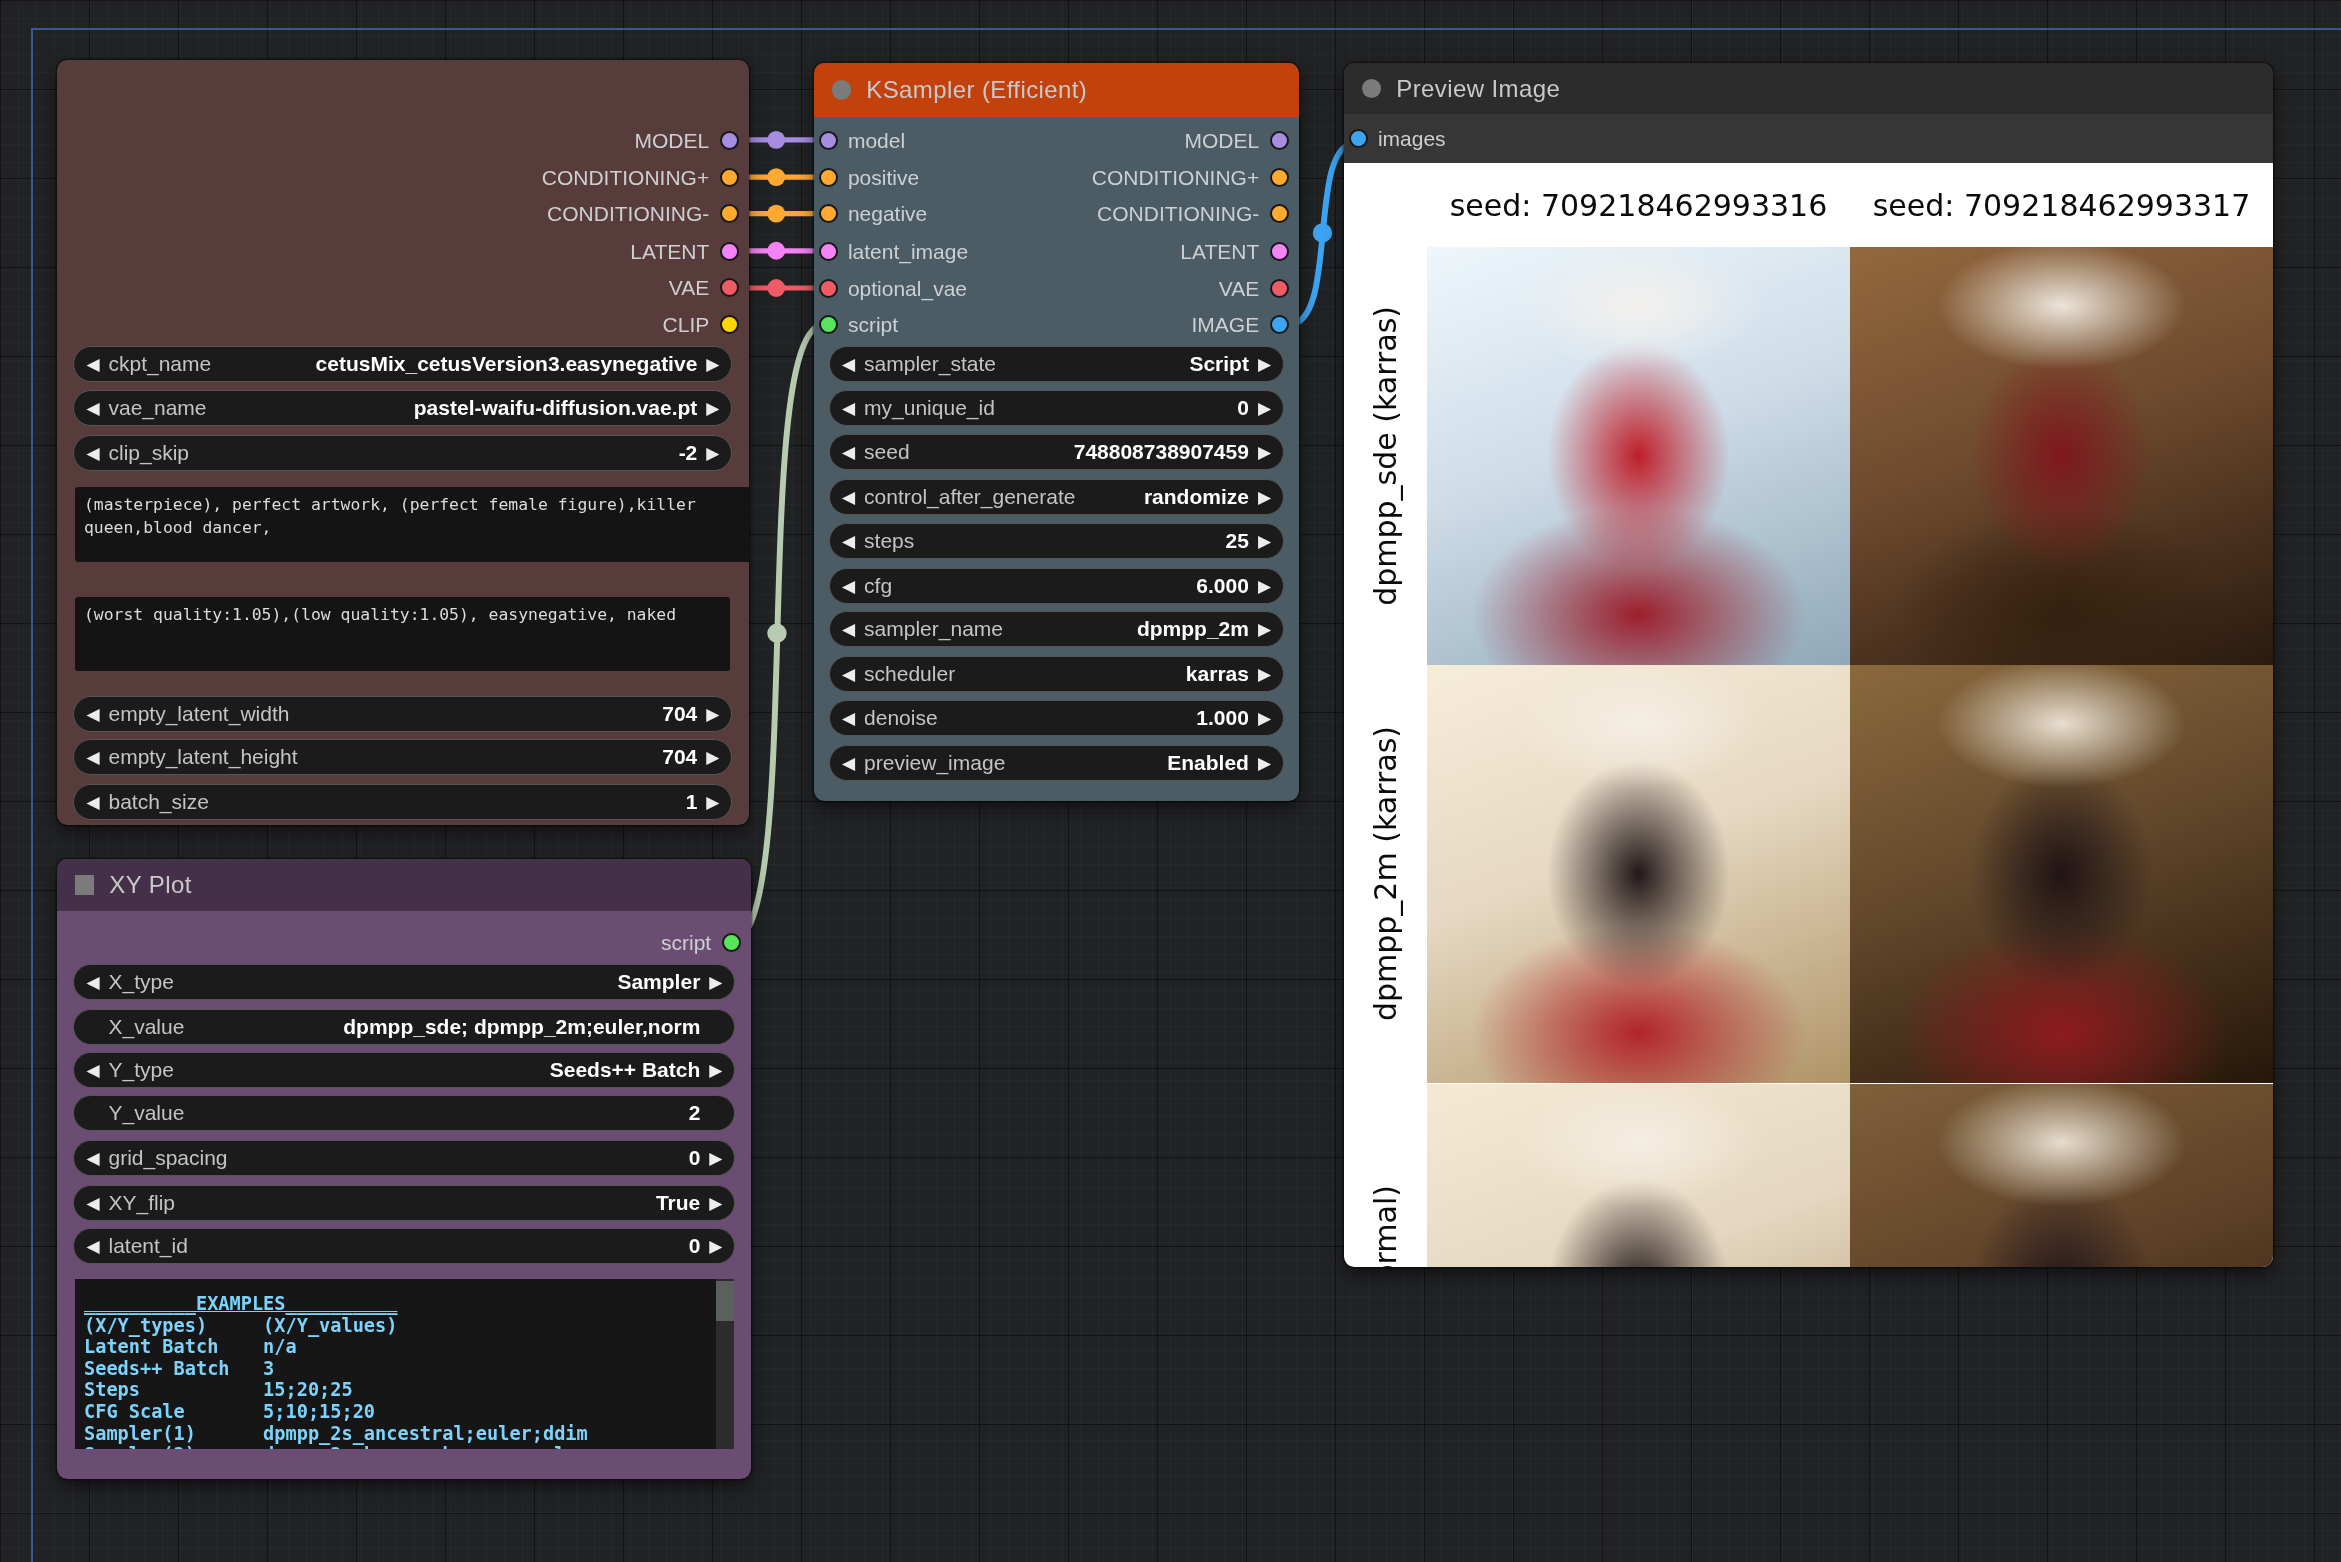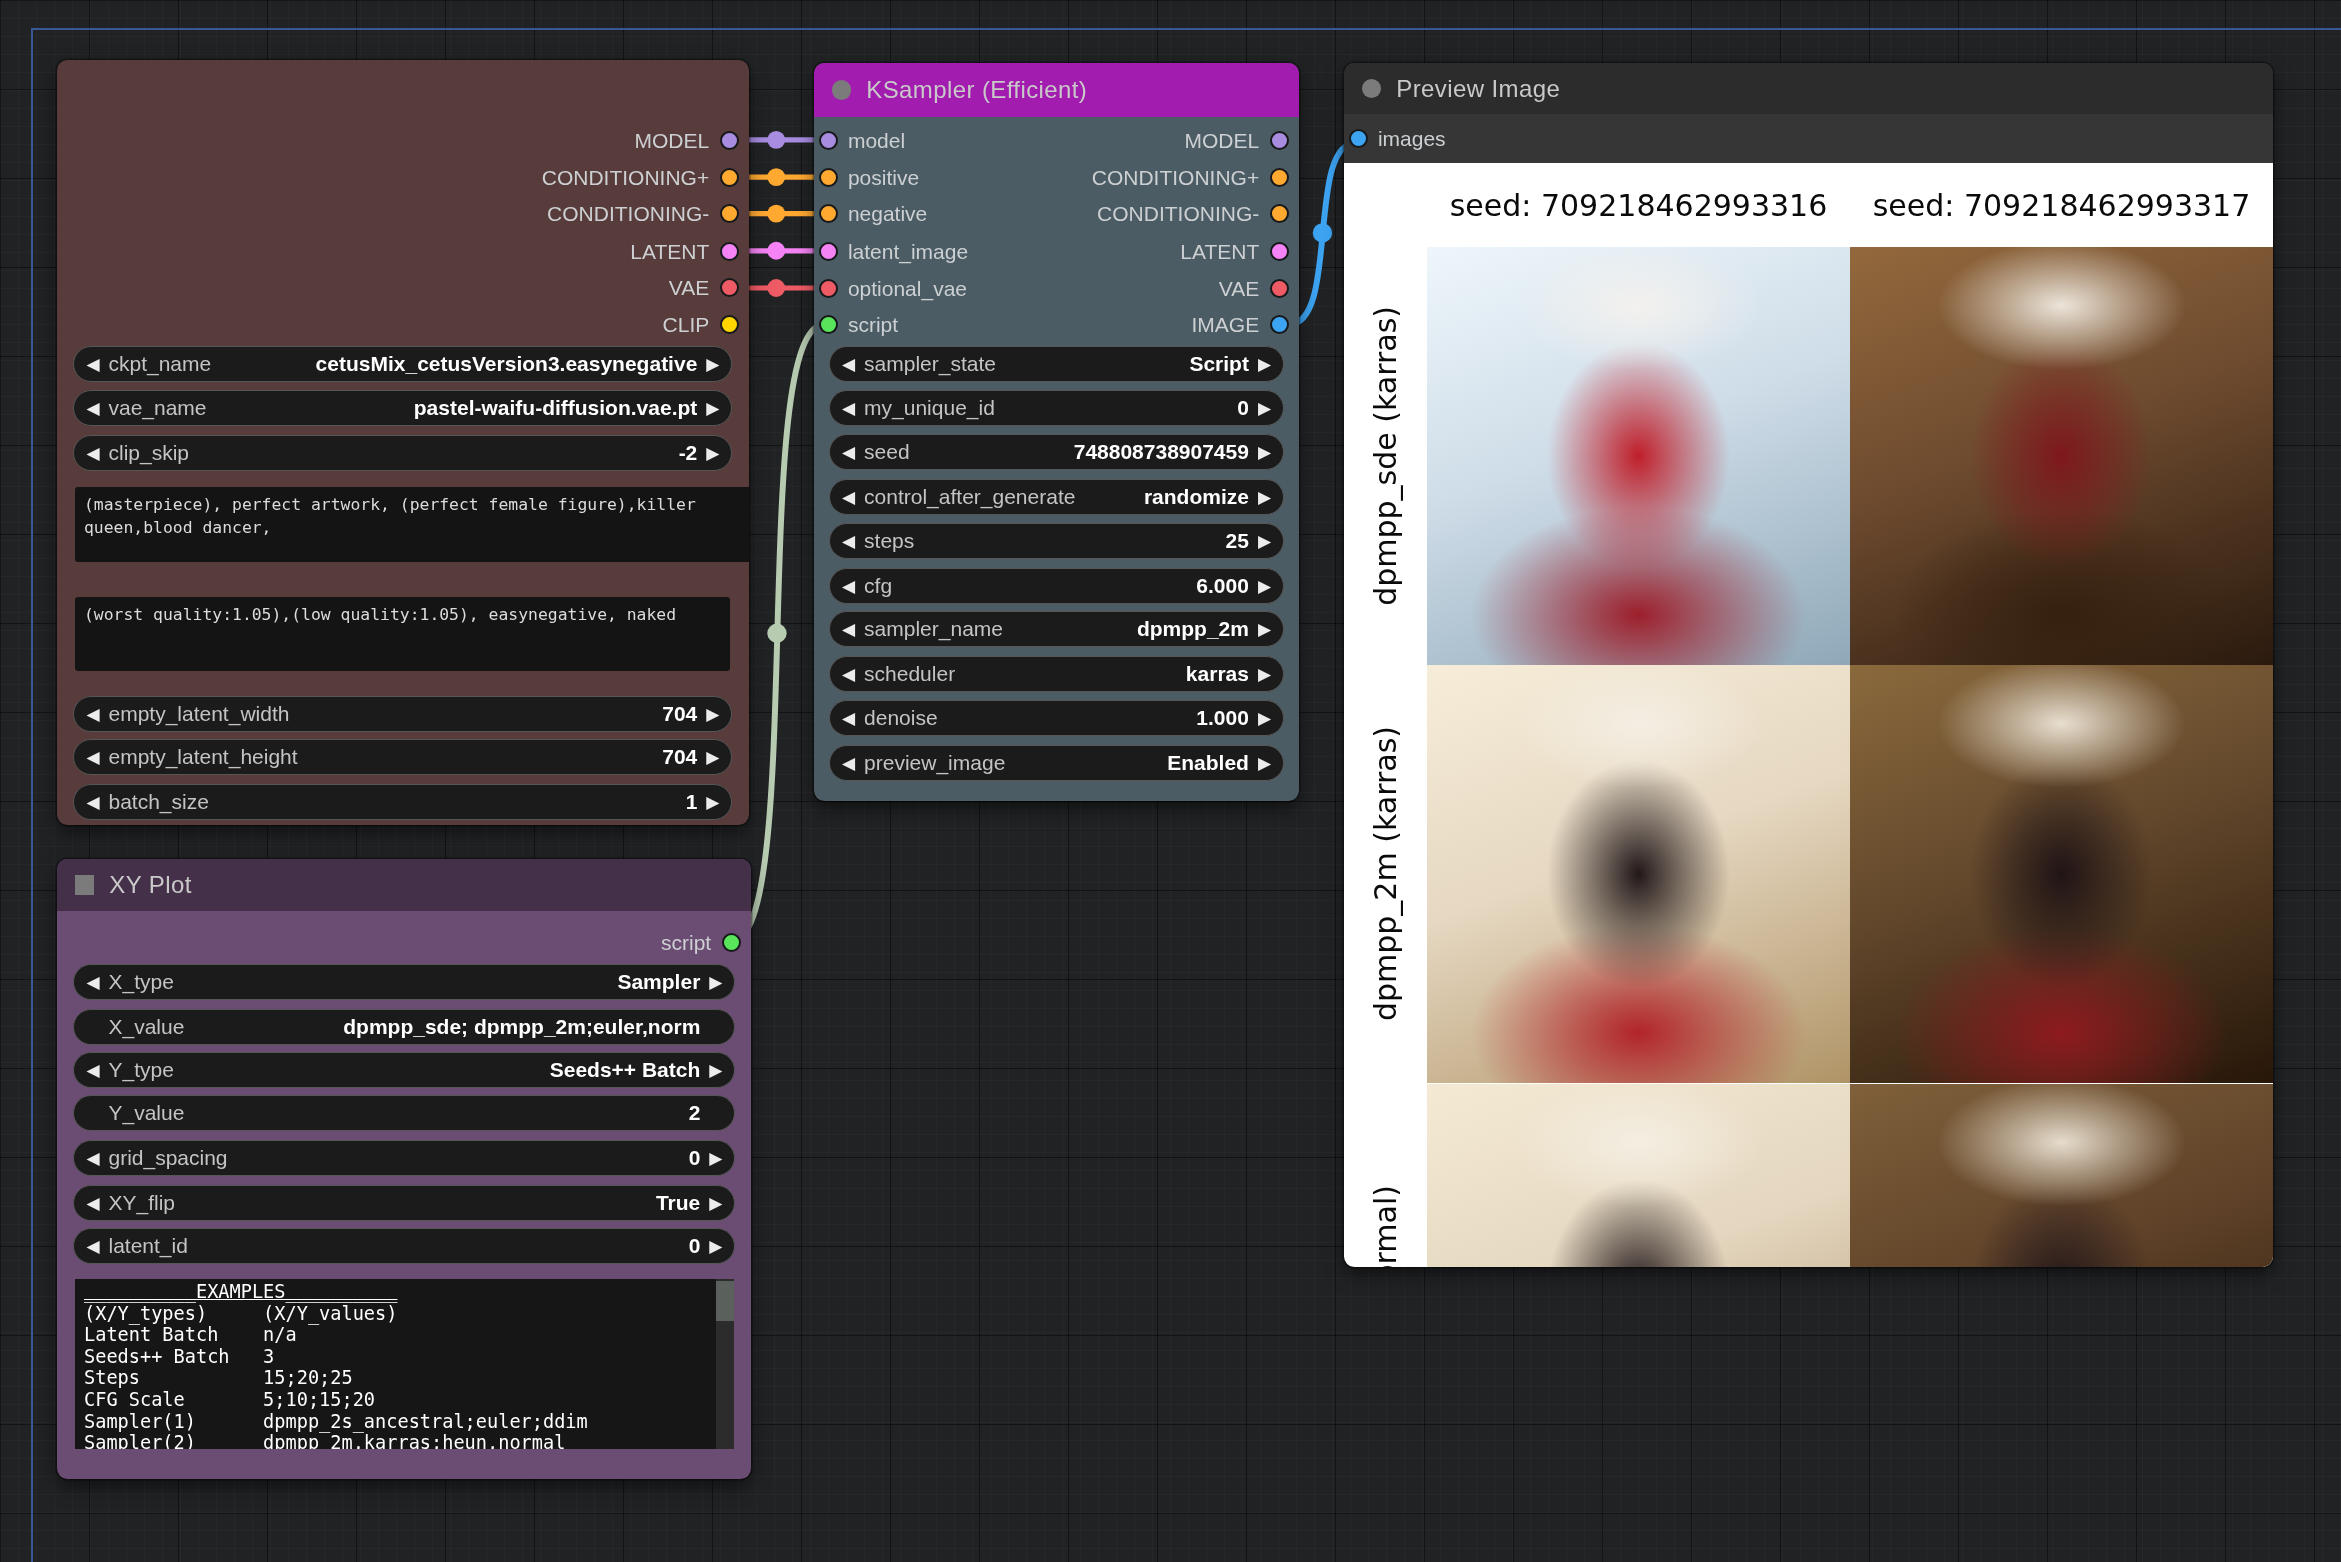--- a/index.html
+++ b/index.html
@@ -34,22 +34,22 @@
           display:flex;align-items:center;padding:0 12px;box-sizing:border-box;}
   .arrow{font-size:17px;color:#ececec;line-height:1;flex:0 0 auto;font-family:"DejaVu Sans",sans-serif;}
   .widget.no-arrows .arrow{visibility:hidden;}
   .wlabel{font-size:21px;color:#c4c4c4;margin-left:9px;white-space:nowrap;}
   .wvalue{font-size:21px;color:#ffffff;font-weight:700;margin-left:auto;margin-right:9px;white-space:nowrap;}
 
   .textbox{position:absolute;background:#141414;border-radius:3px;color:#dcdcdc;
            font-family:"DejaVu Sans Mono",monospace;font-size:16.4px;line-height:23px;
            padding:6px 9px;box-sizing:border-box;white-space:pre-wrap;overflow:hidden;}
 
-  .examples{position:absolute;background:#161616;color:#ffffff;font-family:"DejaVu Sans Mono",monospace;
-            font-size:18.6px;line-height:21.6px;padding:2px 9px;box-sizing:border-box;overflow:hidden;}
+  .examples{position:absolute;background:#161616;color:#7dd3fc;font-family:"DejaVu Sans Mono",monospace;
+            font-size:18.6px;line-height:21.6px;padding:14px 9px;box-sizing:border-box;overflow:hidden;font-weight:bold;}
   .exline{white-space:pre;}
   .exline.underlined{text-decoration:underline;}
   .scroll-track{position:absolute;right:0;top:0;bottom:0;width:18px;background:#2c2c2c;}
   .scroll-thumb{position:absolute;right:0;top:1.5px;width:18px;height:40px;background:#5a605c;}
 
   .panel{position:absolute;left:0;right:0;bottom:0;background:#ffffff;}
   .seed-label{position:absolute;top:0;height:84px;display:flex;align-items:center;justify-content:center;
               font-family:"DejaVu Sans",sans-serif;font-size:30px;color:#0a0a0a;}
   .rowlabel-cell{position:absolute;left:0;width:83px;display:flex;align-items:center;justify-content:center;}
   .rowlabel{writing-mode:vertical-rl;transform:rotate(180deg);font-family:"DejaVu Sans",sans-serif;
@@ -156,21 +156,21 @@
   </div>
   <div class="widget" style="top:724px;left:16.4px;width:659px;">
     <span class="arrow">◀</span>
     <span class="wlabel">batch_size</span>
     <span class="wvalue">1</span>
     <span class="arrow">▶</span>
   </div>
 </div>
 
 <div class="node" style="left:814px;top:63px;width:485px;height:738px;background:#4b5c64;">
-  <div class="node-header" style="background:#a21caf;text-align:right;">
+  <div class="node-header" style="background:#c2410c;text-align:right;">
     <span class="icon-circle"></span>
     <span class="node-title">KSampler (Efficient)</span>
   </div>
 
   <div class="port in" style="top:59px">
     <span class="pdot" style="background: rgb(167, 140, 224);"></span>
     <span class="plabel">model</span>
   </div>
   <div class="port in" style="top:96px">
     <span class="pdot" style="background: rgb(255, 169, 49);"></span>

